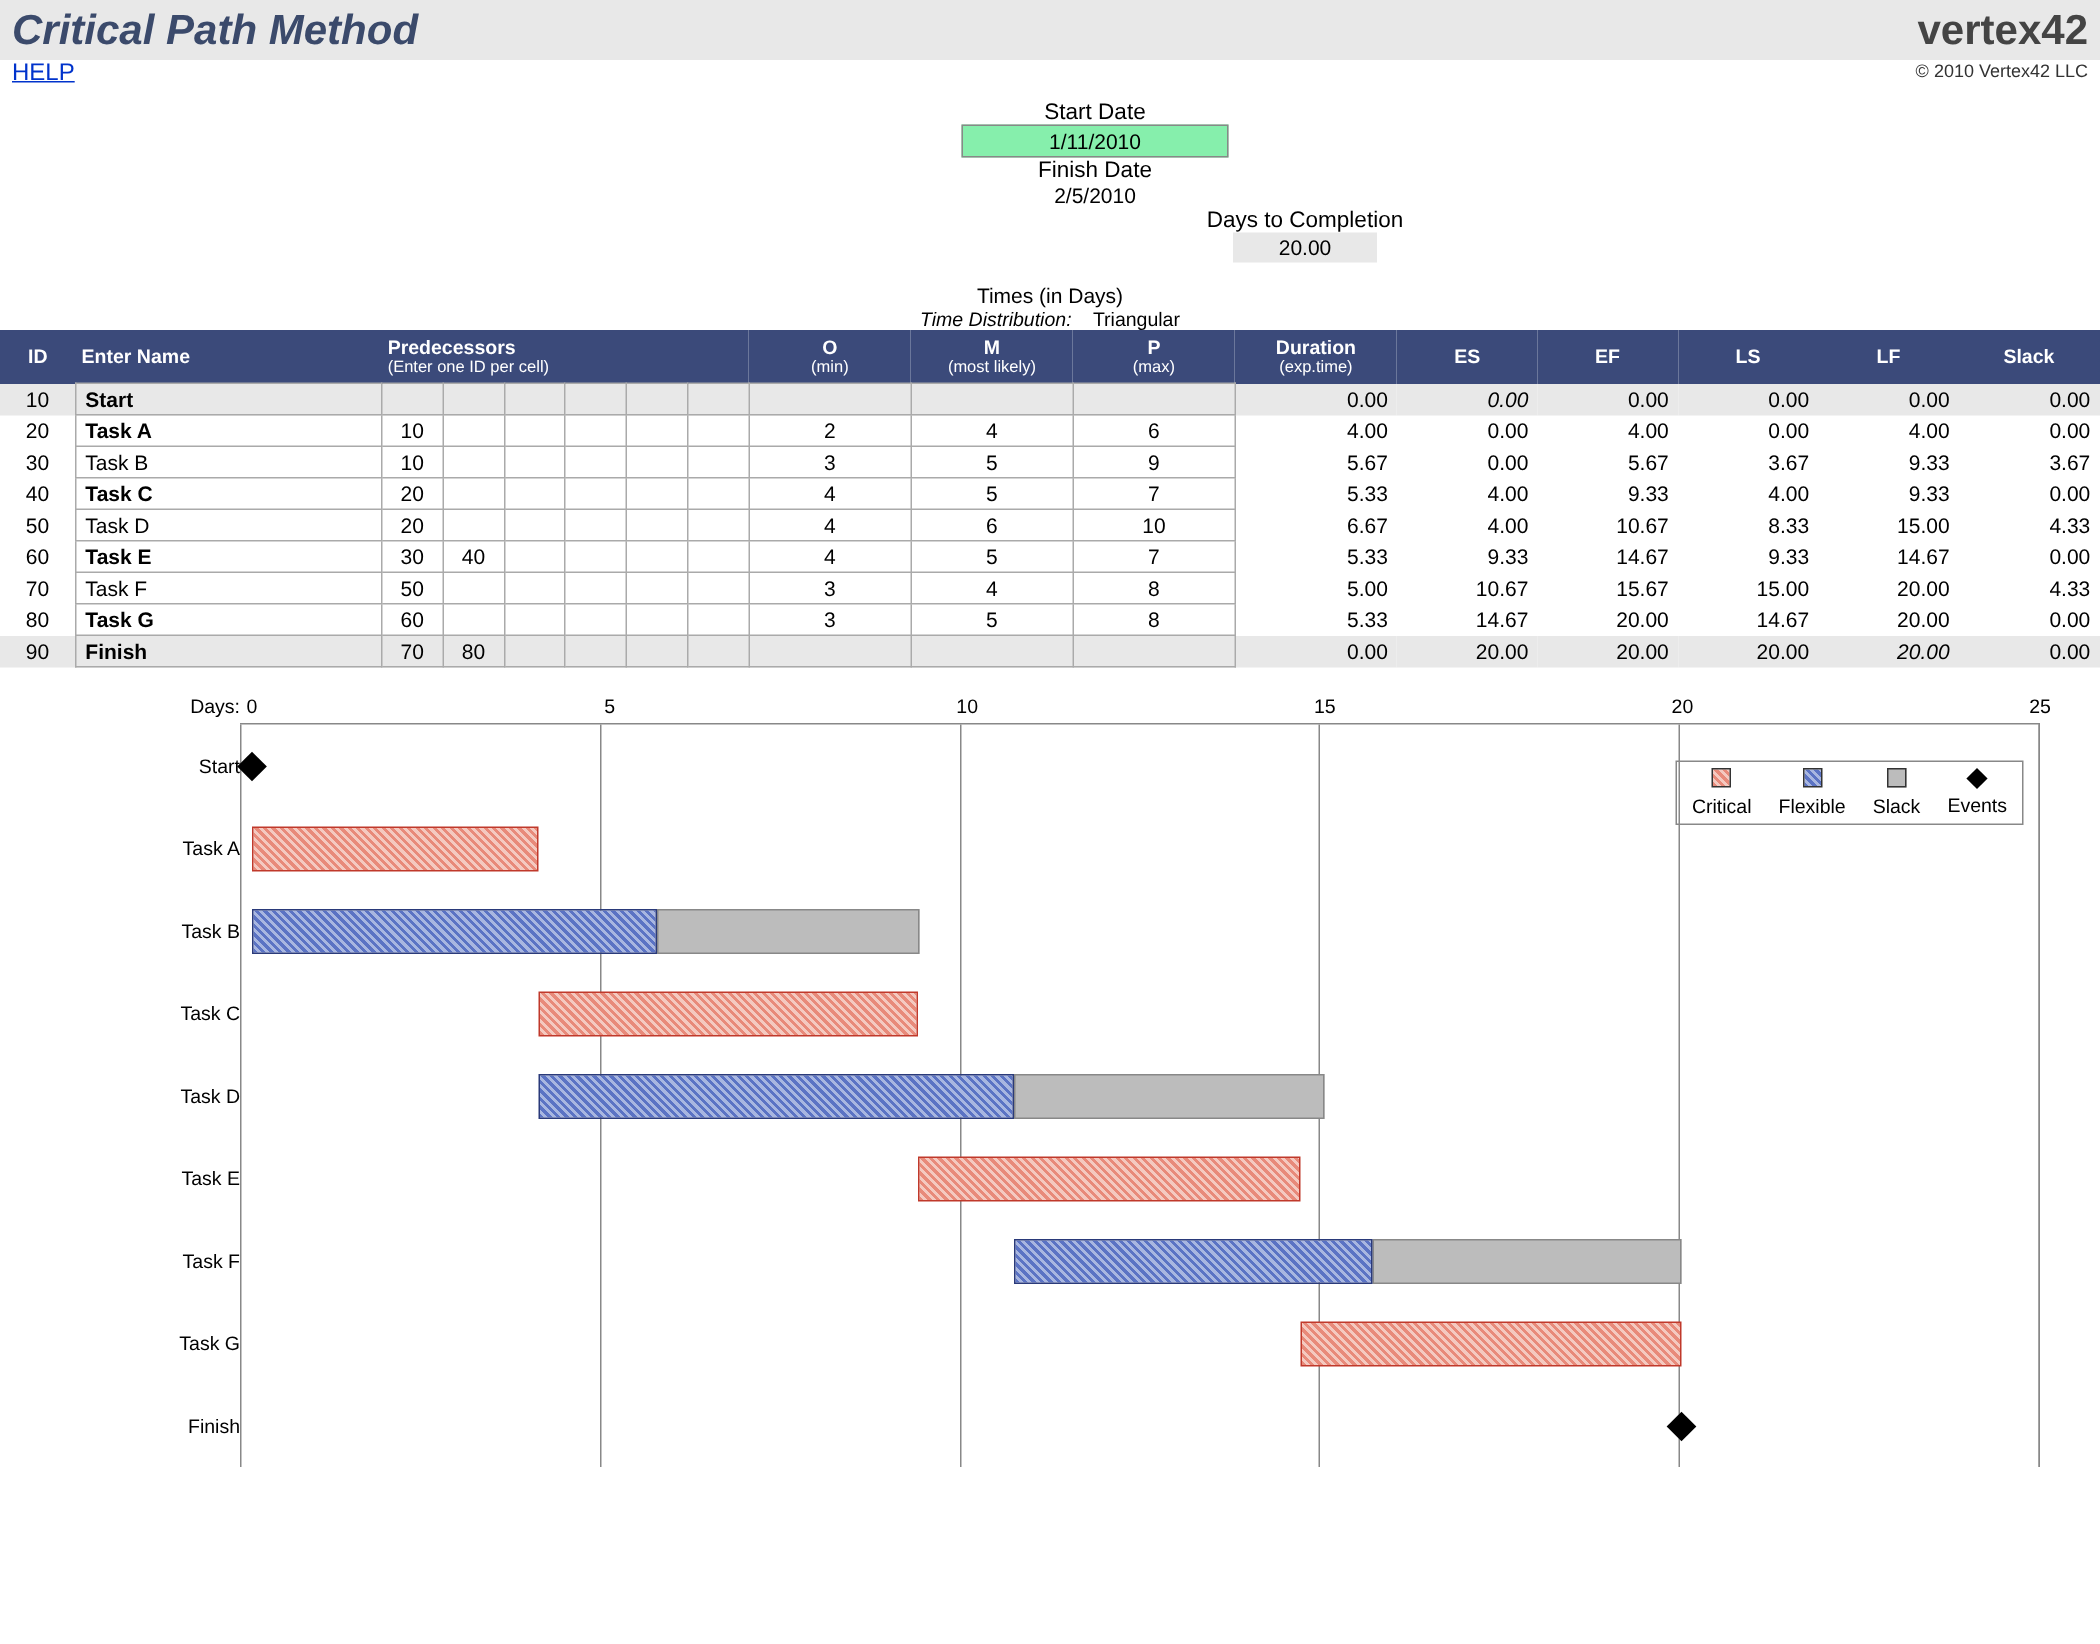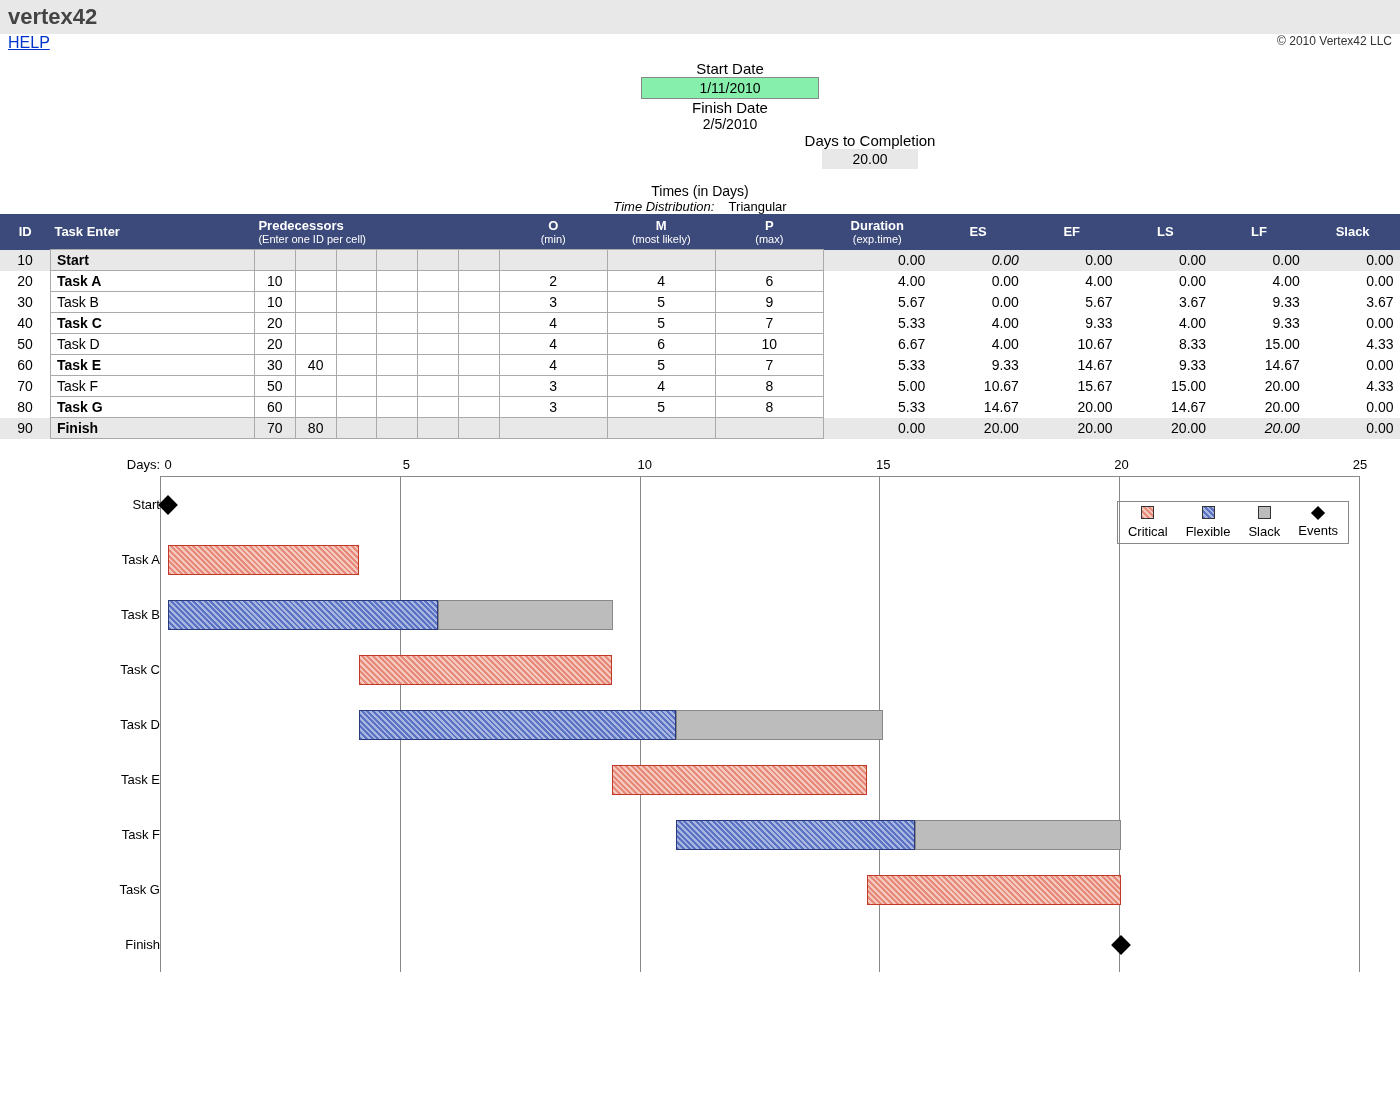--- a/index.html
+++ b/index.html
@@ -16,21 +16,21 @@
     align-items: center;
     padding: 4px 8px;
   }
   .header-title {
     font-size: 28px;
     font-weight: bold;
     font-style: italic;
     color: #3b4a6b;
   }
   .logo {
-    font-size: 22px;
+    font-size: 28px;
     font-weight: bold;
     color: #444;
   }
   .logo-sub {
     font-size: 12px;
     text-align: right;
     color: #333;
   }
   .help-link {
     color: #0033cc;
@@ -201,20 +201,21 @@
   .swatch { width: 11px; height: 11px; border: 1px solid #333; display: inline-block; }
   .swatch.critical { background: repeating-linear-gradient(45deg, #e88a7a, #e88a7a 2px, #f4c9c0 2px, #f4c9c0 4px); }
   .swatch.flexible { background: repeating-linear-gradient(45deg, #5b73c4, #5b73c4 2px, #a8b6e0 2px, #a8b6e0 4px); }
   .swatch.slack { background: #bcbcbc; }
   .swatch.event { width: 10px; height: 10px; background: #000; transform: rotate(45deg); border: none; }
 </style>
 </head>
 <body>
 
 <div class="header-bar">
+  <span class="header-title">Critical Path Method</span>
   <span>
     <span class="logo">vertex42</span>
   </span>
 </div>
 <div style="display:flex;justify-content:space-between;">
   <a href="#" class="help-link">HELP</a>
   <span class="logo-sub" style="margin-right:8px;">© 2010 Vertex42 LLC</span>
 </div>
 
 <div class="meta-row">
@@ -253,21 +254,21 @@
     <col class="col-dur">
       <col class="col-num">
       <col class="col-num">
       <col class="col-num">
       <col class="col-num">
       <col class="col-num">
   </colgroup>
   <thead>
     <tr>
       <th>ID</th>
-      <th style="text-align:left">Task Enter</th>
+      <th style="text-align:left">Enter Name</th>
       <th colspan="6" style="text-align:left">
         <span>Predecessors</span>
         <span class="sub">(Enter one ID per cell)</span>
       </th>
       <th><span>O</span><span class="sub">(min)</span></th>
       <th><span>M</span><span class="sub">(most likely)</span></th>
       <th><span>P</span><span class="sub">(max)</span></th>
       <th><span>Duration</span><span class="sub">(exp.time)</span></th>
       <th>ES</th>
       <th>EF</th>

